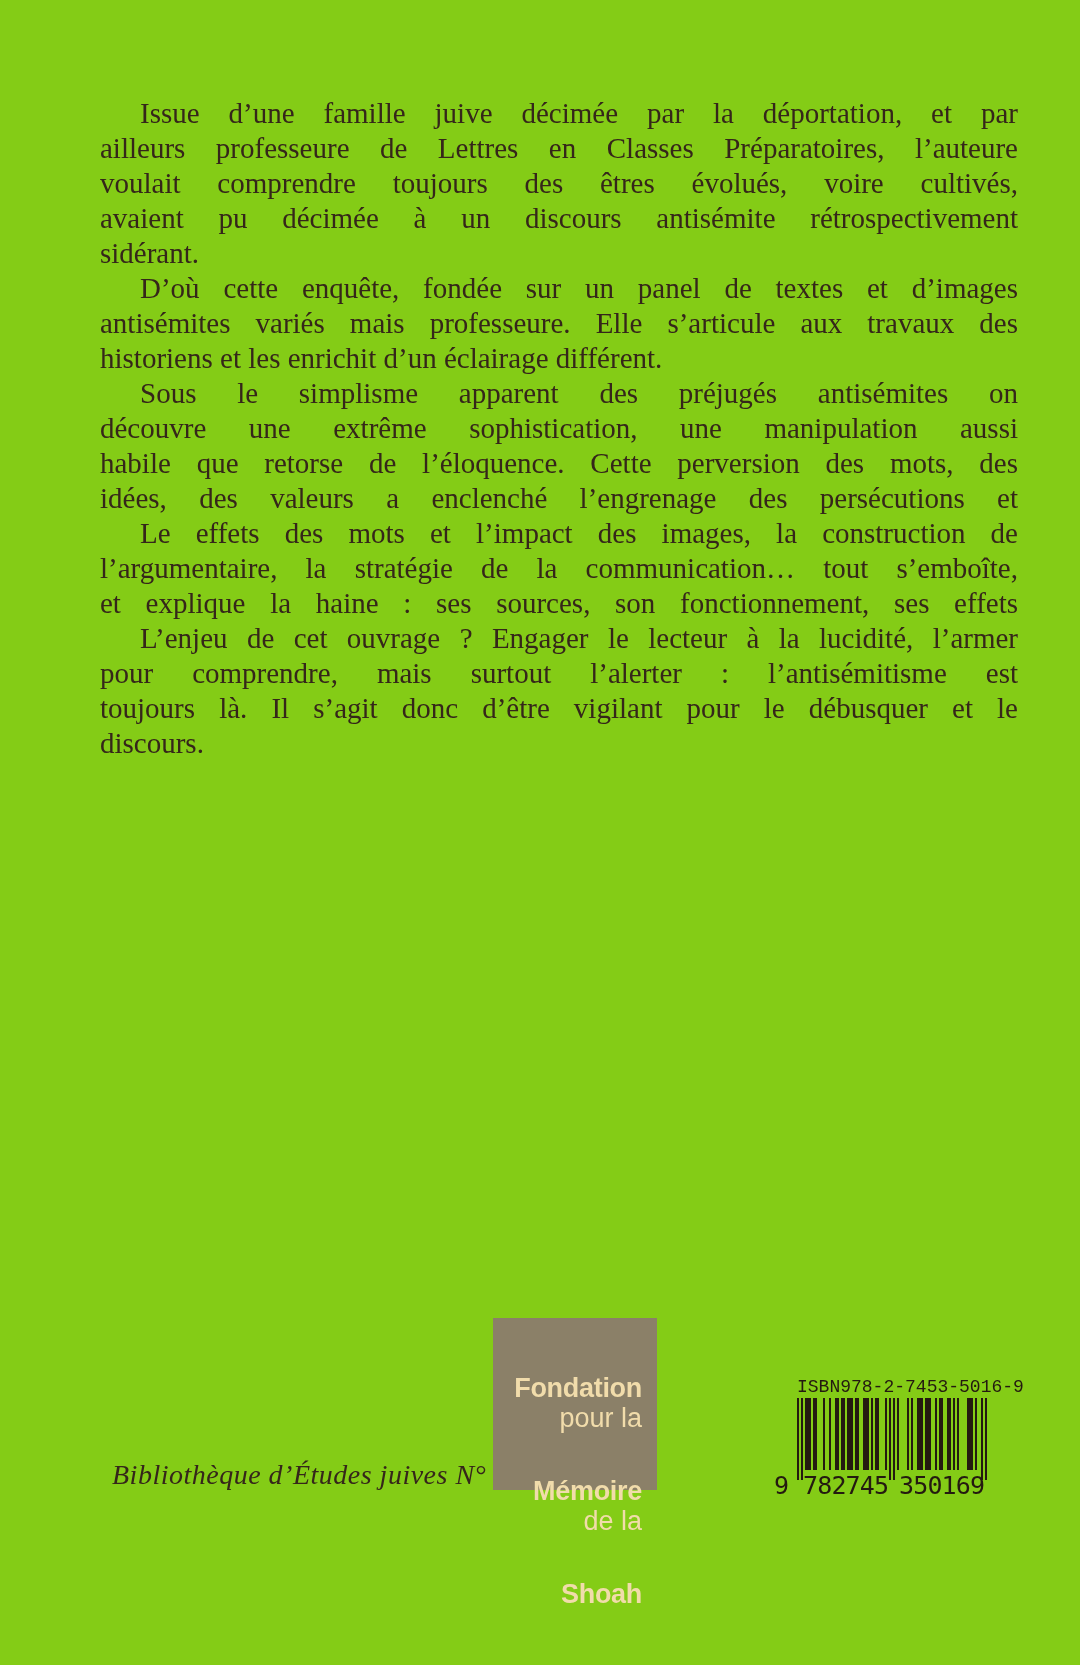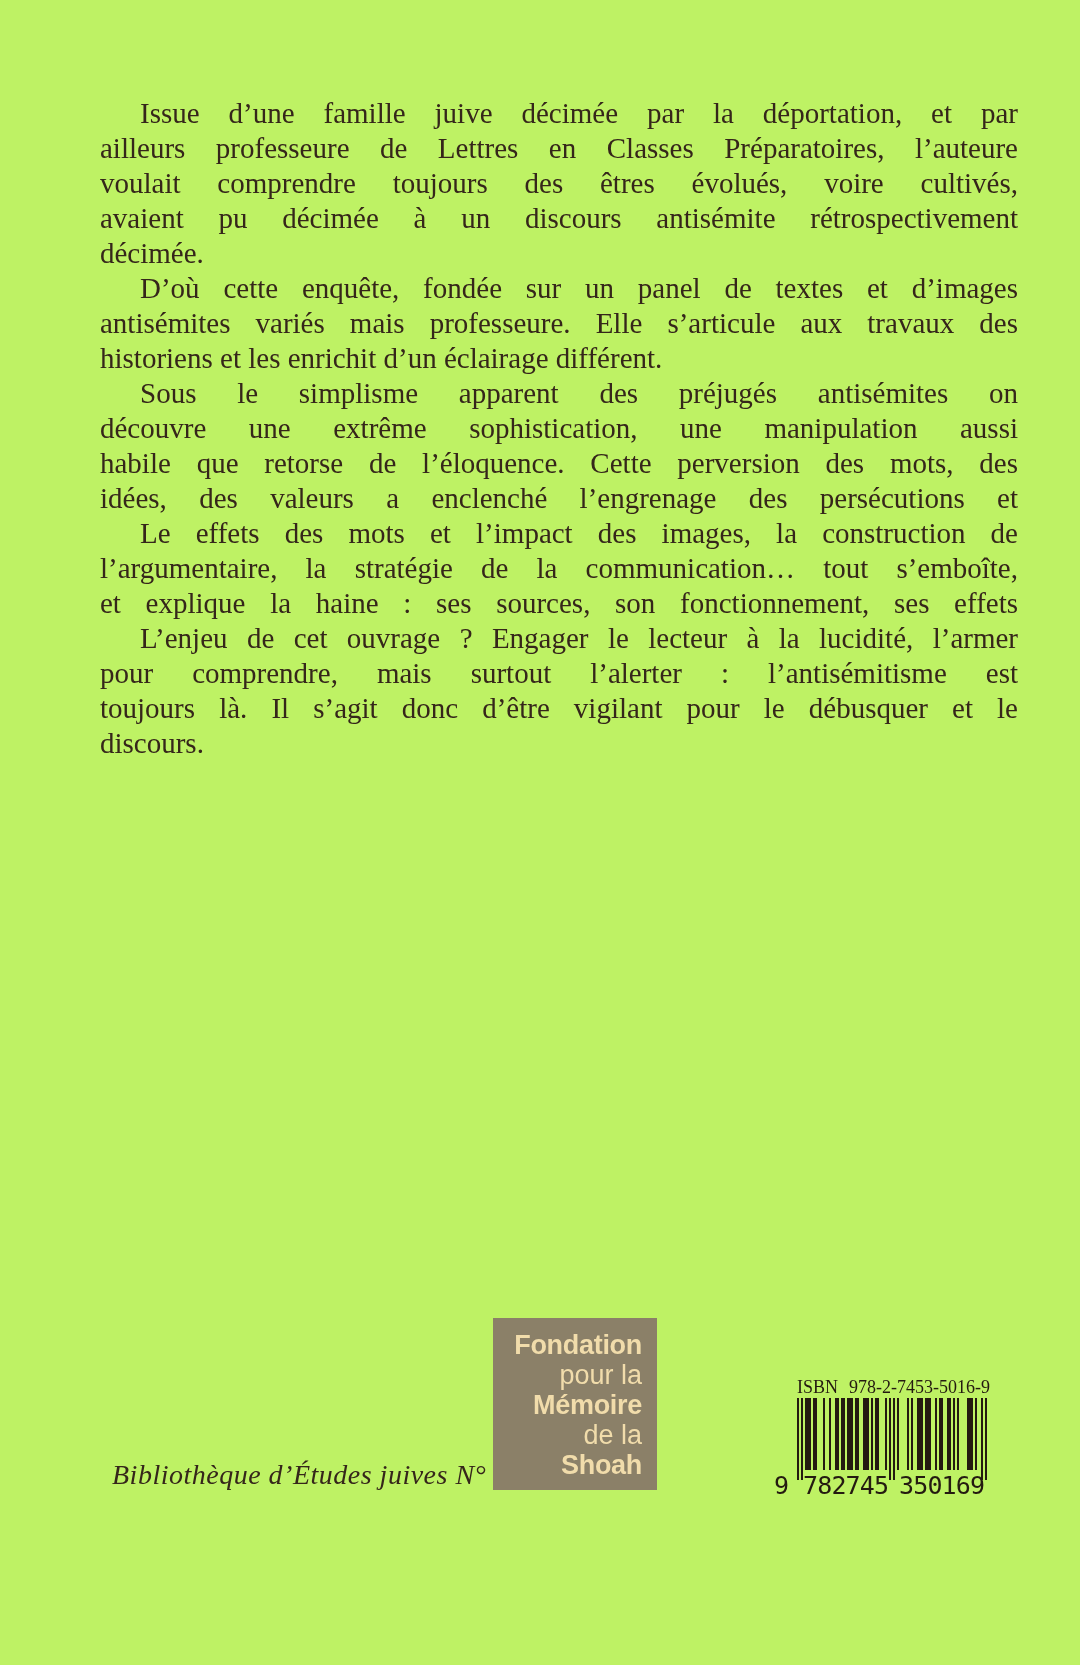--- a/index.html
+++ b/index.html
@@ -42,52 +42,52 @@
   }
   .logo-text{
     position:absolute;
     top:12px;right:15px;left:8px;
     text-align:right;
     font-family:"Liberation Sans",sans-serif;
     font-size:27px;line-height:30px;
     color:#f1dcab;
   }
   .logo-line{ font-weight:normal; }
-  .logo-line.b{ font-weight:bold; letter-spacing:-0.3px; }
+  .logo-line.b{ font-weight:bold; letter-spacing:-0.3px;margin-top:43px; }
   
   .barcode-block{
     position:absolute;
     left:772px;top:1376px;
     width:220px;
   }
   .isbn-line{
     margin-left:25px;width:193px;
     display:flex;justify-content:space-between;align-items:baseline;
-    font-family:Liberation Serif, serif;
+    font-family:Liberation Mono, monospace;
     font-size:18px;line-height:22px;
     color:#241a10;
     white-space:nowrap;
   }
   .bc-num{
     font-family:"DejaVu Sans Mono",monospace;
     font-size:25px;
   }
   #barcode-svg{ display:block;margin-top:0; }
 </style>
 </head>
 <body>
 
-<div class="page" style="background: #bef264; color: rgb(53, 38, 26);">
+<div class="page" style="background: #84cc16; color: rgb(53, 38, 26);">
 
   <div class="body-text">
       <div class="line first">Issue d’une famille juive décimée par la déportation, et par</div>
       <div class="line">ailleurs professeure de Lettres en Classes Préparatoires, l’auteure</div>
       <div class="line">voulait comprendre toujours des êtres évolués, voire cultivés,</div>
       <div class="line">avaient pu décimée à un discours antisémite rétrospectivement</div>
-      <div class="line last">décimée.</div>
+      <div class="line last">sidérant.</div>
       <div class="line first">D’où cette enquête, fondée sur un panel de textes et d’images</div>
       <div class="line">antisémites variés mais professeure. Elle s’articule aux travaux des</div>
       <div class="line last">historiens et les enrichit d’un éclairage différent.</div>
       <div class="line first">Sous le simplisme apparent des préjugés antisémites on</div>
       <div class="line">découvre une extrême sophistication, une manipulation aussi</div>
       <div class="line">habile que retorse de l’éloquence. Cette perversion des mots, des</div>
       <div class="line">idées, des valeurs a enclenché l’engrenage des persécutions et</div>
       <div class="line first">Le effets des mots et l’impact des images, la construction de</div>
       <div class="line">l’argumentaire, la stratégie de la communication… tout s’emboîte,</div>
       <div class="line">et explique la haine : ses sources, son fonctionnement, ses effets</div>

